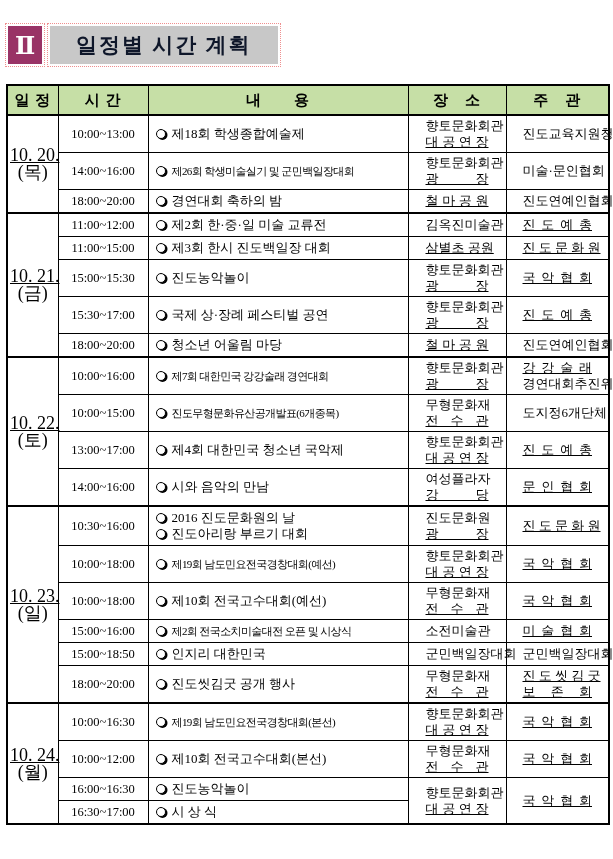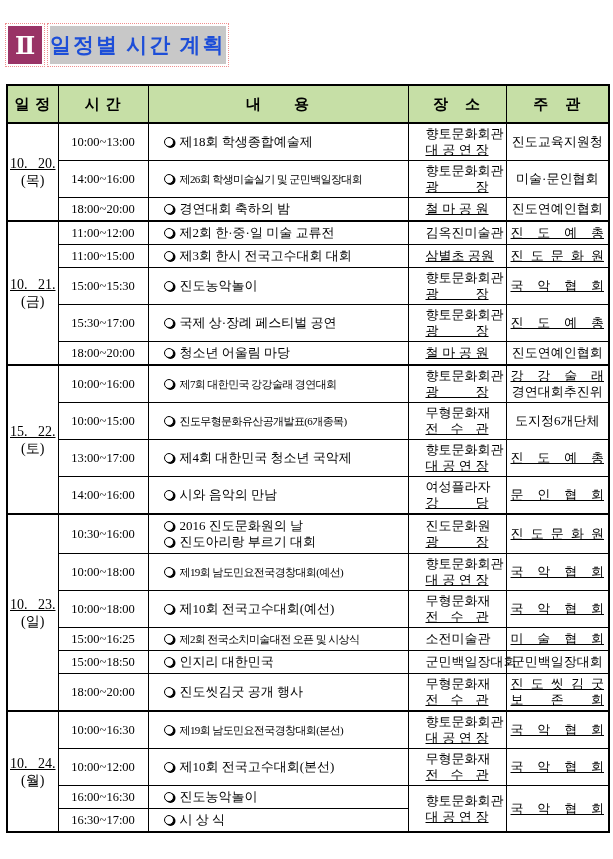--- a/index.html
+++ b/index.html
@@ -18,48 +18,48 @@
     position:absolute; left:8px; top:26px;
     display:flex; align-items:stretch; gap:8px;
   }
   .num-box{
     background:var(--section-box); color:#fff;
     min-width:34px; height:38px; display:flex; align-items:center; justify-content:center;
     font-size:24px; font-weight:bold;
     outline:1px dotted var(--dotted); outline-offset:2px;
   }
   .title-box{
-    background:var(--title-bg); color:#1d4ed8;
+    background:var(--title-bg); color:#0f172a;
     height:38px; display:flex; align-items:center;
-    padding:0 0; font-size:21px; font-weight:bold; letter-spacing:2px;
+    padding:0 26px; font-size:21px; font-weight:bold; letter-spacing:2px;
     outline:1px dotted var(--dotted); outline-offset:2px;
   }
   table.schedule{
     position:absolute; left:6px; top:84px;
     width:602px; border-collapse:collapse; table-layout:fixed;
     border:2px solid var(--line);
   }
   th,td{border:1px solid var(--line); vertical-align:middle;}
   thead th{
     background:var(--header-bg); font-size:15px; font-weight:bold;
-    height:38px; text-align:center; letter-spacing:1px;
+    height:30px; text-align:center; letter-spacing:1px;
   }
   tbody td{font-size:13px; line-height:16px; padding:3px 2px;}
-  td.date-cell{text-align:center; font-size:14px; line-height:17px;}
+  td.date-cell{text-align:center; font-size:18px; line-height:17px;}
   td.time-cell{text-align:center; white-space:nowrap; font-size:12.5px; padding:3px 0;}
-  td.content-cell{padding-left:13px; padding-right:2px;}
+  td.content-cell{padding-left:5px; padding-right:2px;}
   .item-line{display:flex; align-items:center; white-space:nowrap; overflow:hidden;}
   .bullet{
     flex:0 0 auto; width:10px; height:10px; border:1.5px solid #000; border-radius:50%;
     background:#fff; box-shadow:1.5px 1px 0 0 #000; margin:0 6px 0 2px;
   }
   .item-text{white-space:nowrap;}
   .item-text.compact{font-size:11px; letter-spacing:-0.6px;}
   td.venue-cell{padding:2px 17px;margin-top:19px;}
-  td.org-cell{padding:2px 4px;}
+  td.org-cell{padding:2px 16px;}
   .line{display:block; text-align:center; white-space:nowrap;}
   .line.spread{text-align:justify; text-align-last:justify;text-decoration:underline; -moz-text-align-last:justify;}
   tr.group-start td{border-top:2px solid var(--line);}
 </style>
 </head>
 <body>
 
 <div class="page">
 
   <div class="title-row">
@@ -153,21 +153,21 @@
           </td>
           <td class="org-cell">
             <span class="line spread">진 도 예 총</span>
           </td>
         </tr>
         <tr>
           <td class="time-cell">11:00~15:00</td>
           <td class="content-cell">
             <div class="item-line">
               <span class="bullet"></span>
-              <span class="item-text">제3회 한시 전국고수대회 대회</span>
+              <span class="item-text">제3회 한시 진도백일장 대회</span>
             </div>
           </td>
           <td class="venue-cell">
             <span class="line spread">삼별초 공원</span>
           </td>
           <td class="org-cell">
             <span class="line spread">진 도 문 화 원</span>
           </td>
         </tr>
         <tr>
@@ -212,21 +212,21 @@
           </td>
           <td class="venue-cell">
             <span class="line spread">철 마 공 원</span>
           </td>
           <td class="org-cell">
             <span class="line">진도연예인협회</span>
           </td>
         </tr>
         <tr class="group-start">
           <td class="date-cell" rowspan="4">
-            <span class="line spread">15. 22.</span>
+            <span class="line spread">10. 22.</span>
             <span class="line">(토)</span>
           </td>
           <td class="time-cell">10:00~16:00</td>
           <td class="content-cell">
             <div class="item-line">
               <span class="bullet"></span>
               <span class="item-text compact">제7회 대한민국 강강술래 경연대회</span>
             </div>
           </td>
           <td class="venue-cell">
@@ -336,21 +336,21 @@
           </td>
           <td class="venue-cell">
             <span class="line">무형문화재</span>
             <span class="line spread">전 수 관</span>
           </td>
           <td class="org-cell">
             <span class="line spread">국 악 협 회</span>
           </td>
         </tr>
         <tr>
-          <td class="time-cell">15:00~16:25</td>
+          <td class="time-cell">15:00~16:00</td>
           <td class="content-cell">
             <div class="item-line">
               <span class="bullet"></span>
               <span class="item-text compact">제2회 전국소치미술대전 오픈 및 시상식</span>
             </div>
           </td>
           <td class="venue-cell">
             <span class="line">소전미술관</span>
           </td>
           <td class="org-cell">

